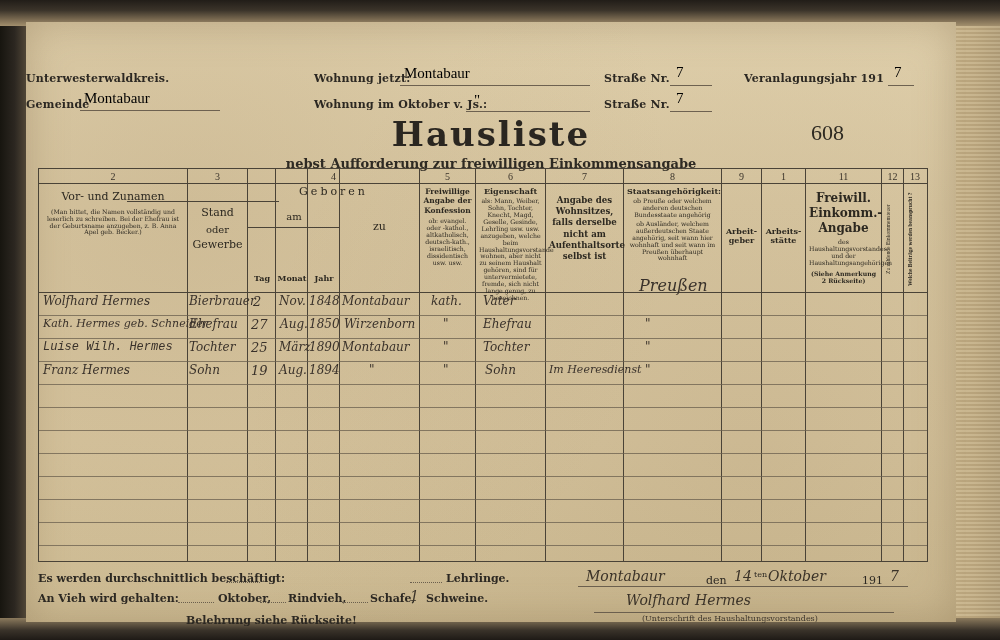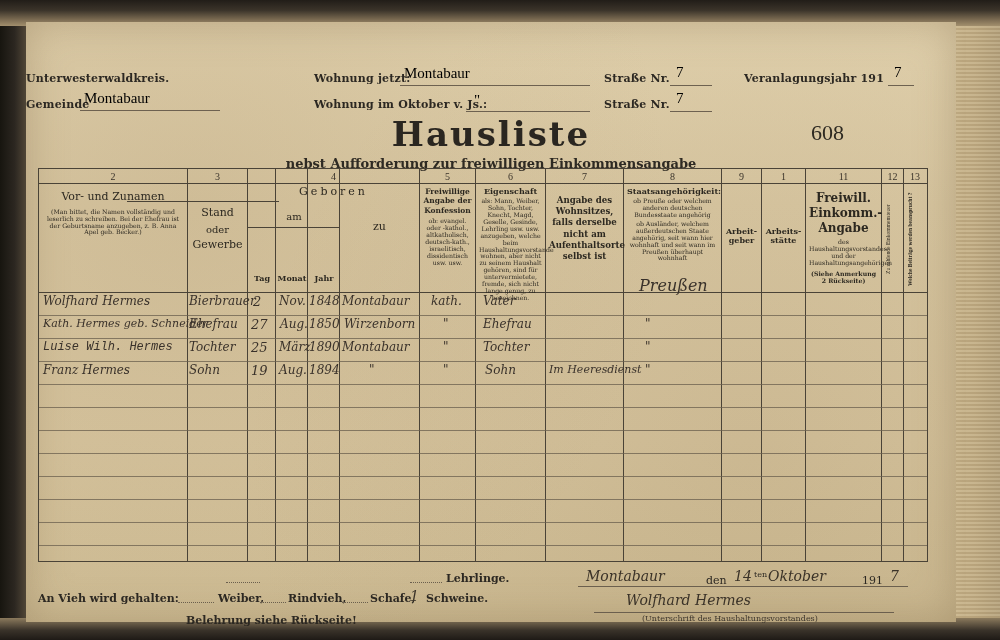--- a/index.html
+++ b/index.html
@@ -279,27 +279,28 @@
       <div class="cell" style="left:240px;top:194px;font-size:12px;">Aug.</div>
       <div class="cell" style="left:270px;top:194px;font-size:12px;">1894</div>
       <div class="cell" style="left:330px;top:194px;font-size:12px;">"</div>
       <div class="cell" style="left:404px;top:194px;font-size:12px;">"</div>
       <div class="cell" style="left:446px;top:194px;font-size:12px;">Sohn</div>
       <div class="cell" style="left:510px;top:194px;font-size:11px;">Im Heeresdienst</div>
       <div class="cell" style="left:606px;top:194px;font-size:12px;">"</div>
     </div>
 
     <div class="ftr">
+      <div class="l" style="left:0;top:2px;">Es werden durchschnittlich beschäftigt:</div>
       <div class="dotted" style="left:188px;top:12px;width:34px;"></div>
       <div class="dotted" style="left:372px;top:12px;width:32px;"></div>
       <div class="l" style="left:408px;top:2px;">Lehrlinge.</div>
 
       <div class="l" style="left:0;top:22px;">An Vieh wird gehalten:</div>
       <div class="dotted" style="left:140px;top:32px;width:36px;"></div>
-      <div class="l" style="left:180px;top:22px;">Weiber,</div>
+      <div class="l" style="left:180px;top:22px;">Oktober,</div>
       <div class="dotted" style="left:222px;top:32px;width:26px;"></div>
       <div class="l" style="left:250px;top:22px;">Rindvieh,</div>
       <div class="dotted" style="left:304px;top:32px;width:26px;"></div>
       <div class="l" style="left:332px;top:22px;">Schafe,</div>
       <div class="hw" style="left:372px;top:18px;">1</div>
       <div class="l" style="left:388px;top:22px;">Schweine.</div>
 
       <div class="l" style="left:148px;top:44px;">Belehrung siehe Rückseite!</div>
 
       <div class="hw" style="left:548px;top:-2px;">Montabaur</div>

